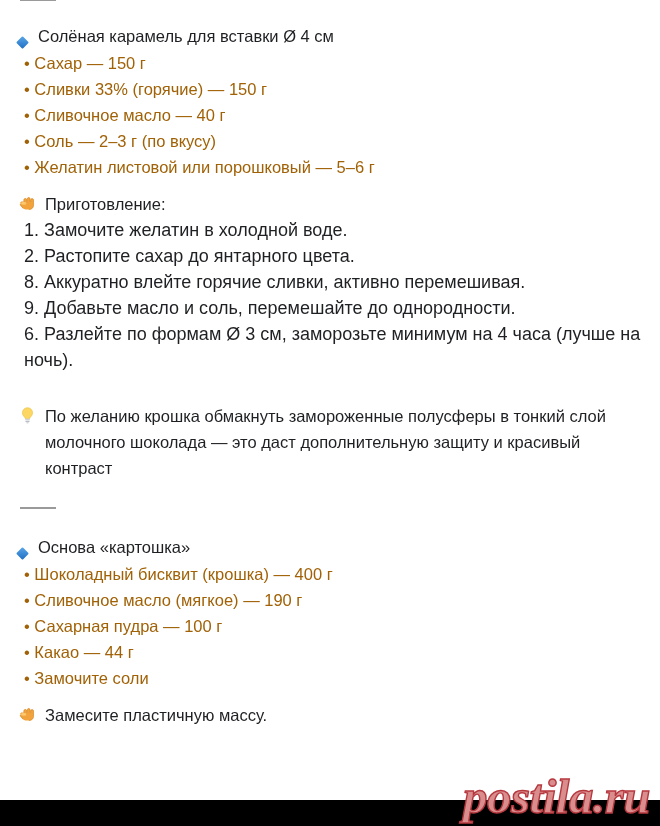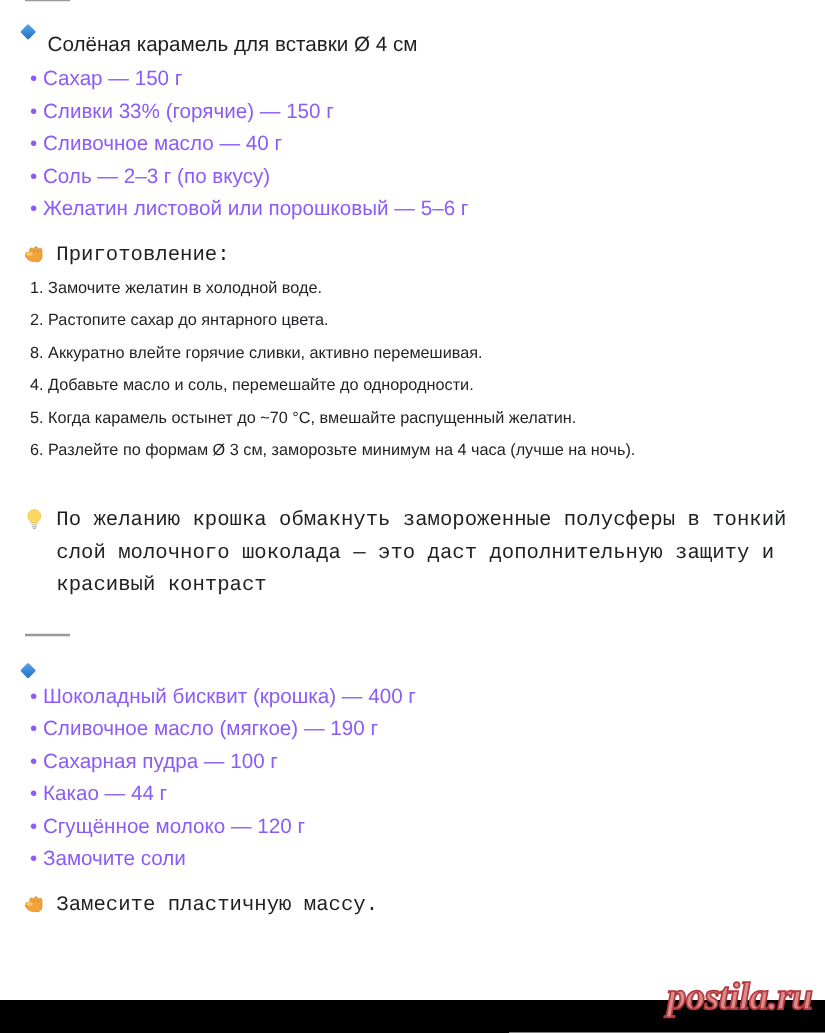--- a/index.html
+++ b/index.html
@@ -45,21 +45,21 @@
     margin-bottom: 22px;
   }
   .divider-mid {
     margin-top: 26px;
     margin-bottom: 25px;
   }
 
   
   .head-line {
     display: flex;
-    align-items: flex-start;
+    align-items: flex-end;
     margin-bottom: 1px;
   }
   .diamond-icon {
     display: inline-block;
     width: 9px;
     height: 9px;
     background: #2b7fd4;
     background: linear-gradient(135deg, #5aa6e8 0%, #1f6fc4 100%);
     transform: rotate(45deg);
     border-radius: 1px;
@@ -71,44 +71,43 @@
   .head-text {
     font-size: 16.5px;
     line-height: 26px;
     color: #1f2023;
   }
 
   
   .bullet-line {
     font-size: 16.5px;
     line-height: 26px;
-    color: #8b5cf6;
+    color: #a16207;
     padding-left: 6px;
     white-space: nowrap;
   }
 
   
   .step-line {
-    font-size: 13px;
+    font-size: 18px;
     line-height: 26px;
     color: #1f2023;
     padding-left: 6px;
   }
 
   
   .emoji-line {
     display: flex;
     align-items: flex-start;
     font-size: 16.5px;
     line-height: 26px;
     color: #1f2023;
   }
   .emoji-line .emoji-text {
     padding-right: 14px;
-    font-family: Liberation Mono, monospace;
   }
 
   .emoji {
     flex: 0 0 auto;
     width: 19px;
     height: 19px;
     margin-right: 8px;
     position: relative;
     top: 3px;
   }
@@ -128,21 +127,21 @@
   }
 
   
   .watermark {
     position: absolute;
     right: 10px;
     bottom: 6px;
     font-family: "Liberation Serif", "DejaVu Serif", serif;
     font-style: italic;
     font-weight: bold;
-    font-size: 31px;
+    font-size: 49px;
     line-height: 46px;
     color: #d98d8d;
     -webkit-text-stroke: 1.4px #b6383f;
     letter-spacing: -0.5px;
     user-select: none;
     white-space: nowrap;
   }
 </style>
 </head>
 <body>
@@ -176,22 +175,21 @@
             <path d="M3.2 12.4c-.4.5-.4 1.2 0 1.7l2.8 3.4" fill="none" stroke="#d98a24" stroke-width="0.9" stroke-linecap="round"></path>
             <ellipse cx="7.2" cy="11.6" rx="3.4" ry="1.9" fill="#fcc86a"></ellipse>
           </svg>
         </span>
         <span class="emoji-text">Приготовление:</span>
       </div>
 
       <div class="step-line">1. Замочите желатин в холодной воде.</div>
       <div class="step-line">2. Растопите сахар до янтарного цвета.</div>
       <div class="step-line">8. Аккуратно влейте горячие сливки, активно перемешивая.</div>
-      <div class="step-line">4. Добавьте масло и соль, перемешайте до однородности.</div>
-      <div class="step-line">5. Когда карамель остынет до ~70 °C, вмешайте распущенный желатин.</div>
+      <div class="step-line">9. Добавьте масло и соль, перемешайте до однородности.</div>
       <div class="step-line">6. Разлейте по формам Ø 3 см, заморозьте минимум на 4 часа (лучше на ночь).</div>
 
       <div class="gap-md"></div>
 
 
       <div class="gap-md"></div>
 
       <div class="emoji-line">
         <span class="emoji">
           <svg viewBox="0 0 24 24" width="19" height="19" aria-hidden="true">
@@ -205,27 +203,27 @@
       </div>
 
     </div>
 
     <div class="divider divider-mid"></div>
 
     <div>
 
       <div class="head-line">
         <span class="diamond-icon"></span>
+        <span class="head-text">Основа «картошка»</span>
       </div>
 
       <div class="bullet-line">• Шоколадный бисквит (крошка) — 400 г</div>
       <div class="bullet-line">• Сливочное масло (мягкое) — 190 г</div>
       <div class="bullet-line">• Сахарная пудра — 100 г</div>
       <div class="bullet-line">• Какао — 44 г</div>
-      <div class="bullet-line">• Сгущённое молоко — 120 г</div>
       <div class="bullet-line">• Замочите соли</div>
 
       <div class="gap-sm"></div>
 
       <div class="emoji-line">
         <span class="emoji">
           <svg viewBox="0 0 24 24" width="19" height="19" aria-hidden="true">
             <path d="M2.5 11.8c0-1 .8-1.8 1.8-1.8h3.1V7.4c0-1 .8-1.8 1.8-1.8s1.8.8 1.8 1.8v2.3h.7V6.2c0-1 .8-1.8 1.8-1.8s1.8.8 1.8 1.8v3.5h.7V7.6c0-1 .8-1.8 1.8-1.8s1.8.8 1.8 1.8v6.6c0 3.1-2.2 5.4-5.4 5.4H9.8c-1.6 0-2.9-.6-3.9-1.8l-2.9-3.5c-.5-.6-.5-1.5 0-2.1.3-.3.7-.4 1.1-.4v-.3c-.9 0-1.6-.3-1.6-.7z" fill="#f2a33c"></path>
             <path d="M4.3 10h3.1V7.4c0-1 .8-1.8 1.8-1.8s1.8.8 1.8 1.8v2.3h.7V6.2c0-1 .8-1.8 1.8-1.8s1.8.8 1.8 1.8v3.5h.7V7.6c0-1 .8-1.8 1.8-1.8s1.8.8 1.8 1.8v6.6c0 3.1-2.2 5.4-5.4 5.4" fill="none" stroke="#d98a24" stroke-width="0.9" stroke-linecap="round" stroke-linejoin="round"></path>
             <path d="M3.2 12.4c-.4.5-.4 1.2 0 1.7l2.8 3.4" fill="none" stroke="#d98a24" stroke-width="0.9" stroke-linecap="round"></path>

